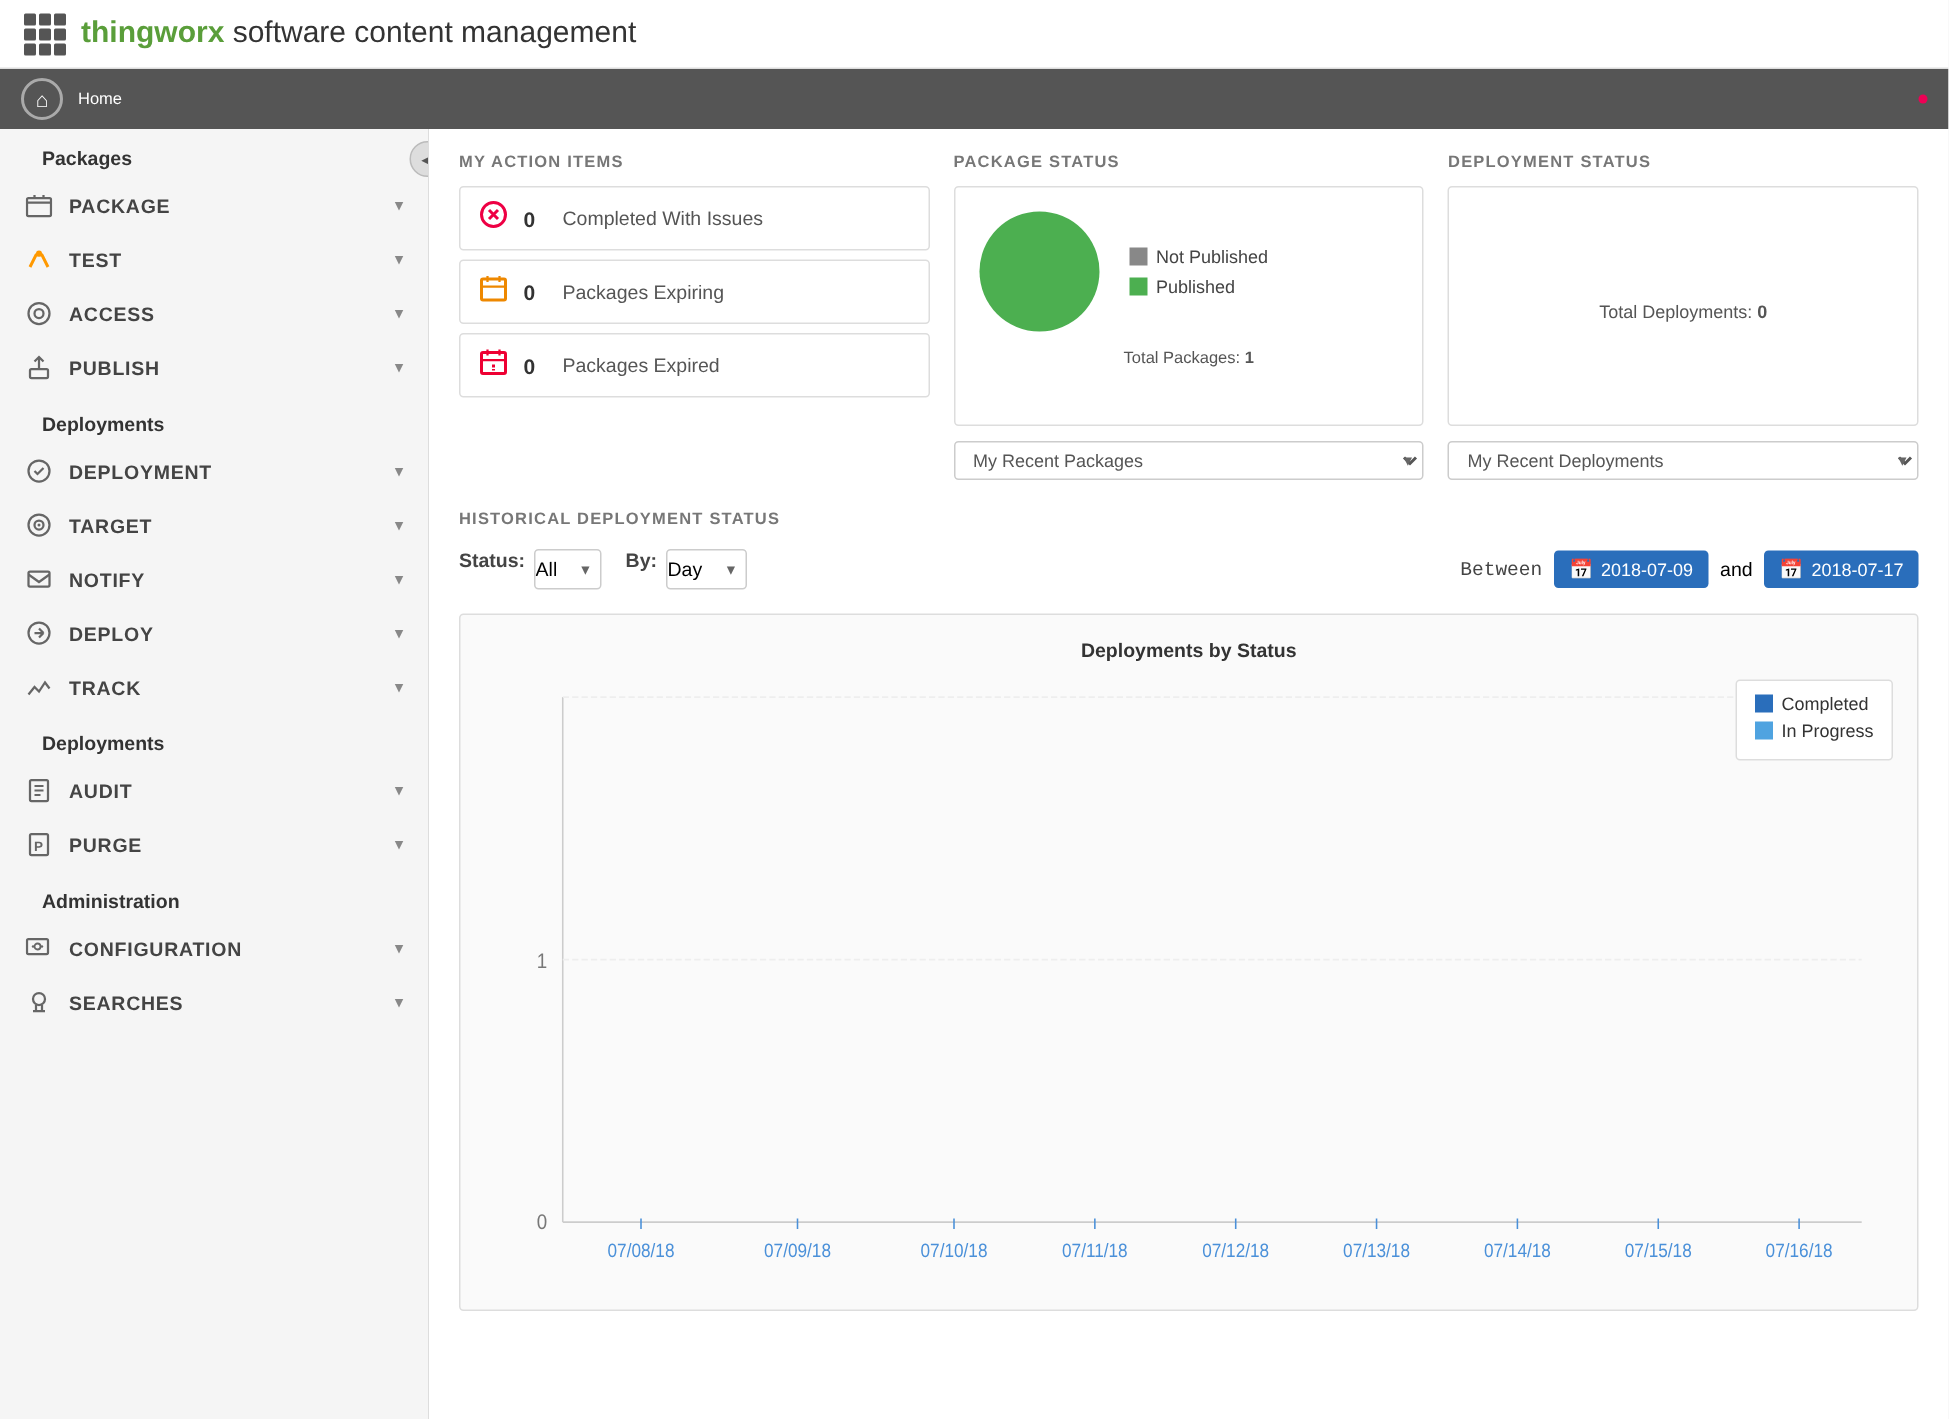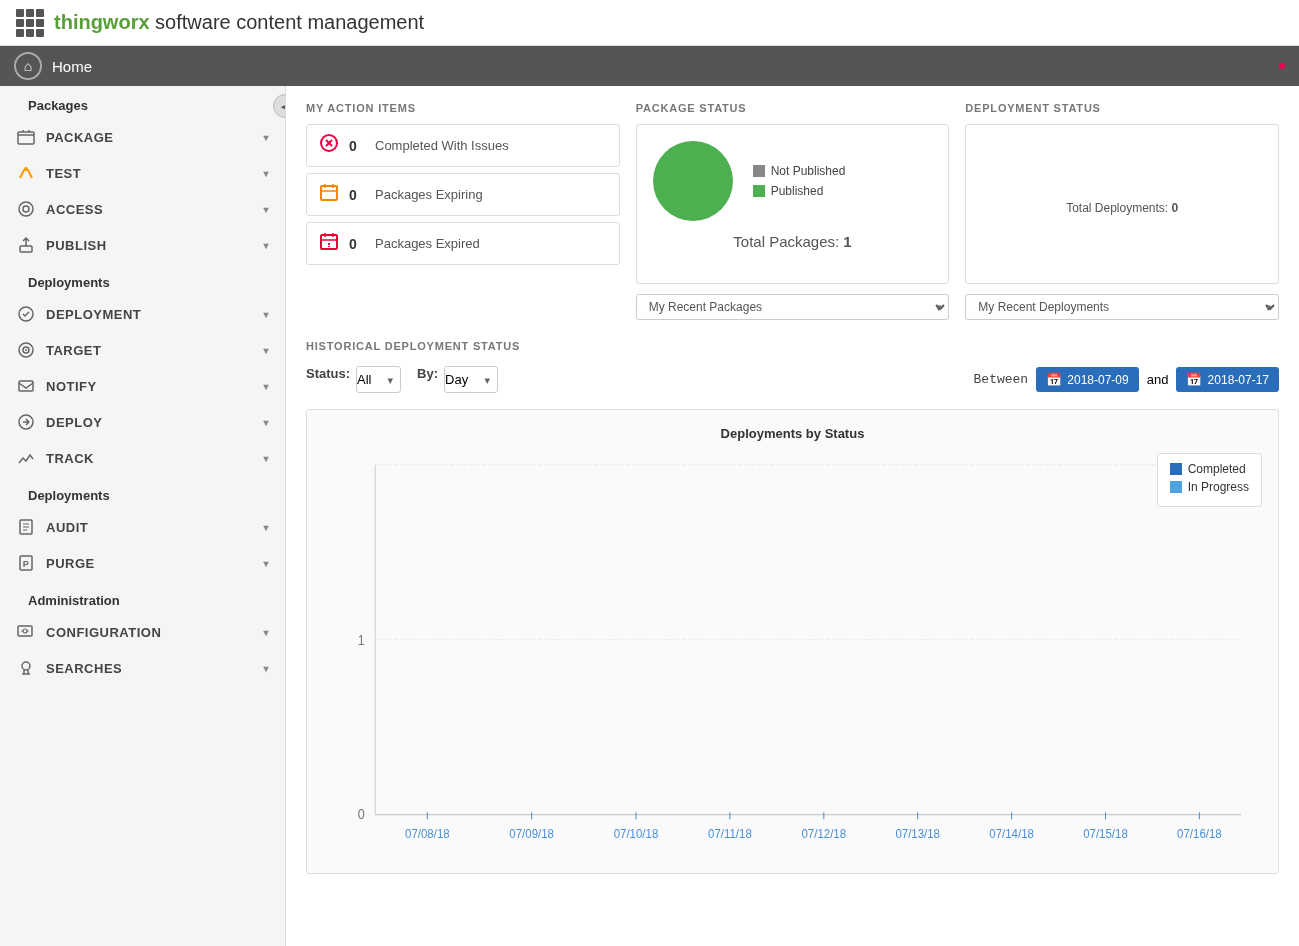--- a/index.html
+++ b/index.html
@@ -25,21 +25,21 @@
       display: flex;
       align-items: center;
       padding: 0 14px;
       flex-shrink: 0;
     }
     #nav-bar .home-icon {
       width: 28px; height: 28px; border: 2px solid #aaa; border-radius: 50%;
       display: flex; align-items: center; justify-content: center;
       color: #fff; font-size: 14px; margin-right: 10px; cursor: pointer;
     }
-    #nav-bar .home-label { color: #fff; font-size: 15px; cursor: pointer; }
+    #nav-bar .home-label { color: #fff; font-size: 11px; cursor: pointer; }
     #nav-bar .nav-dot { width: 6px; height: 6px; background: #e05; border-radius: 50%; margin-left: auto; }
 
     
     #main-layout { display: flex; flex: 1; overflow: hidden; }
 
     
     #sidebar {
       width: 286px;
       background: #f5f5f5;
       border-right: 1px solid #ddd;
@@ -106,21 +106,21 @@
     .action-expiring .ai-icon { color: #e80; }
     .action-expired .ai-icon { color: #e03; }
 
     
     #package-status-box { border: 1px solid #ddd; border-radius: 3px; padding: 16px; background: #fff; min-height: 160px; }
     #pkg-chart-area { display: flex; align-items: center; gap: 20px; margin-bottom: 12px; }
     #pkg-donut { width: 80px; height: 80px; border-radius: 50%; background: #4caf50; flex-shrink: 0; }
     .pkg-legend { display: flex; flex-direction: column; gap: 6px; }
     .pkg-legend-item { display: flex; align-items: center; gap: 6px; font-size: 12px; color: #444; }
     .pkg-legend-dot { width: 12px; height: 12px; display: inline-block; }
-    .pkg-total { text-align: center; font-size: 15px; color: #555; }
+    .pkg-total { text-align: center; font-size: 11px; color: #555; }
     .pkg-dropdown { margin-top: 10px; }
     select.pkg-select { width: 100%; padding: 4px 8px; border: 1px solid #ccc; border-radius: 3px; font-size: 12px; color: #555; background: #fff; }
 
     
     #deployment-status-box { border: 1px solid #ddd; border-radius: 3px; padding: 16px; background: #fff; min-height: 160px; }
     .dep-total { text-align: center; font-size: 12px; color: #555; margin-top: 60px; }
     .dep-dropdown { margin-top: 10px; }
 
     
     #historical-section { margin-top: 10px; }

